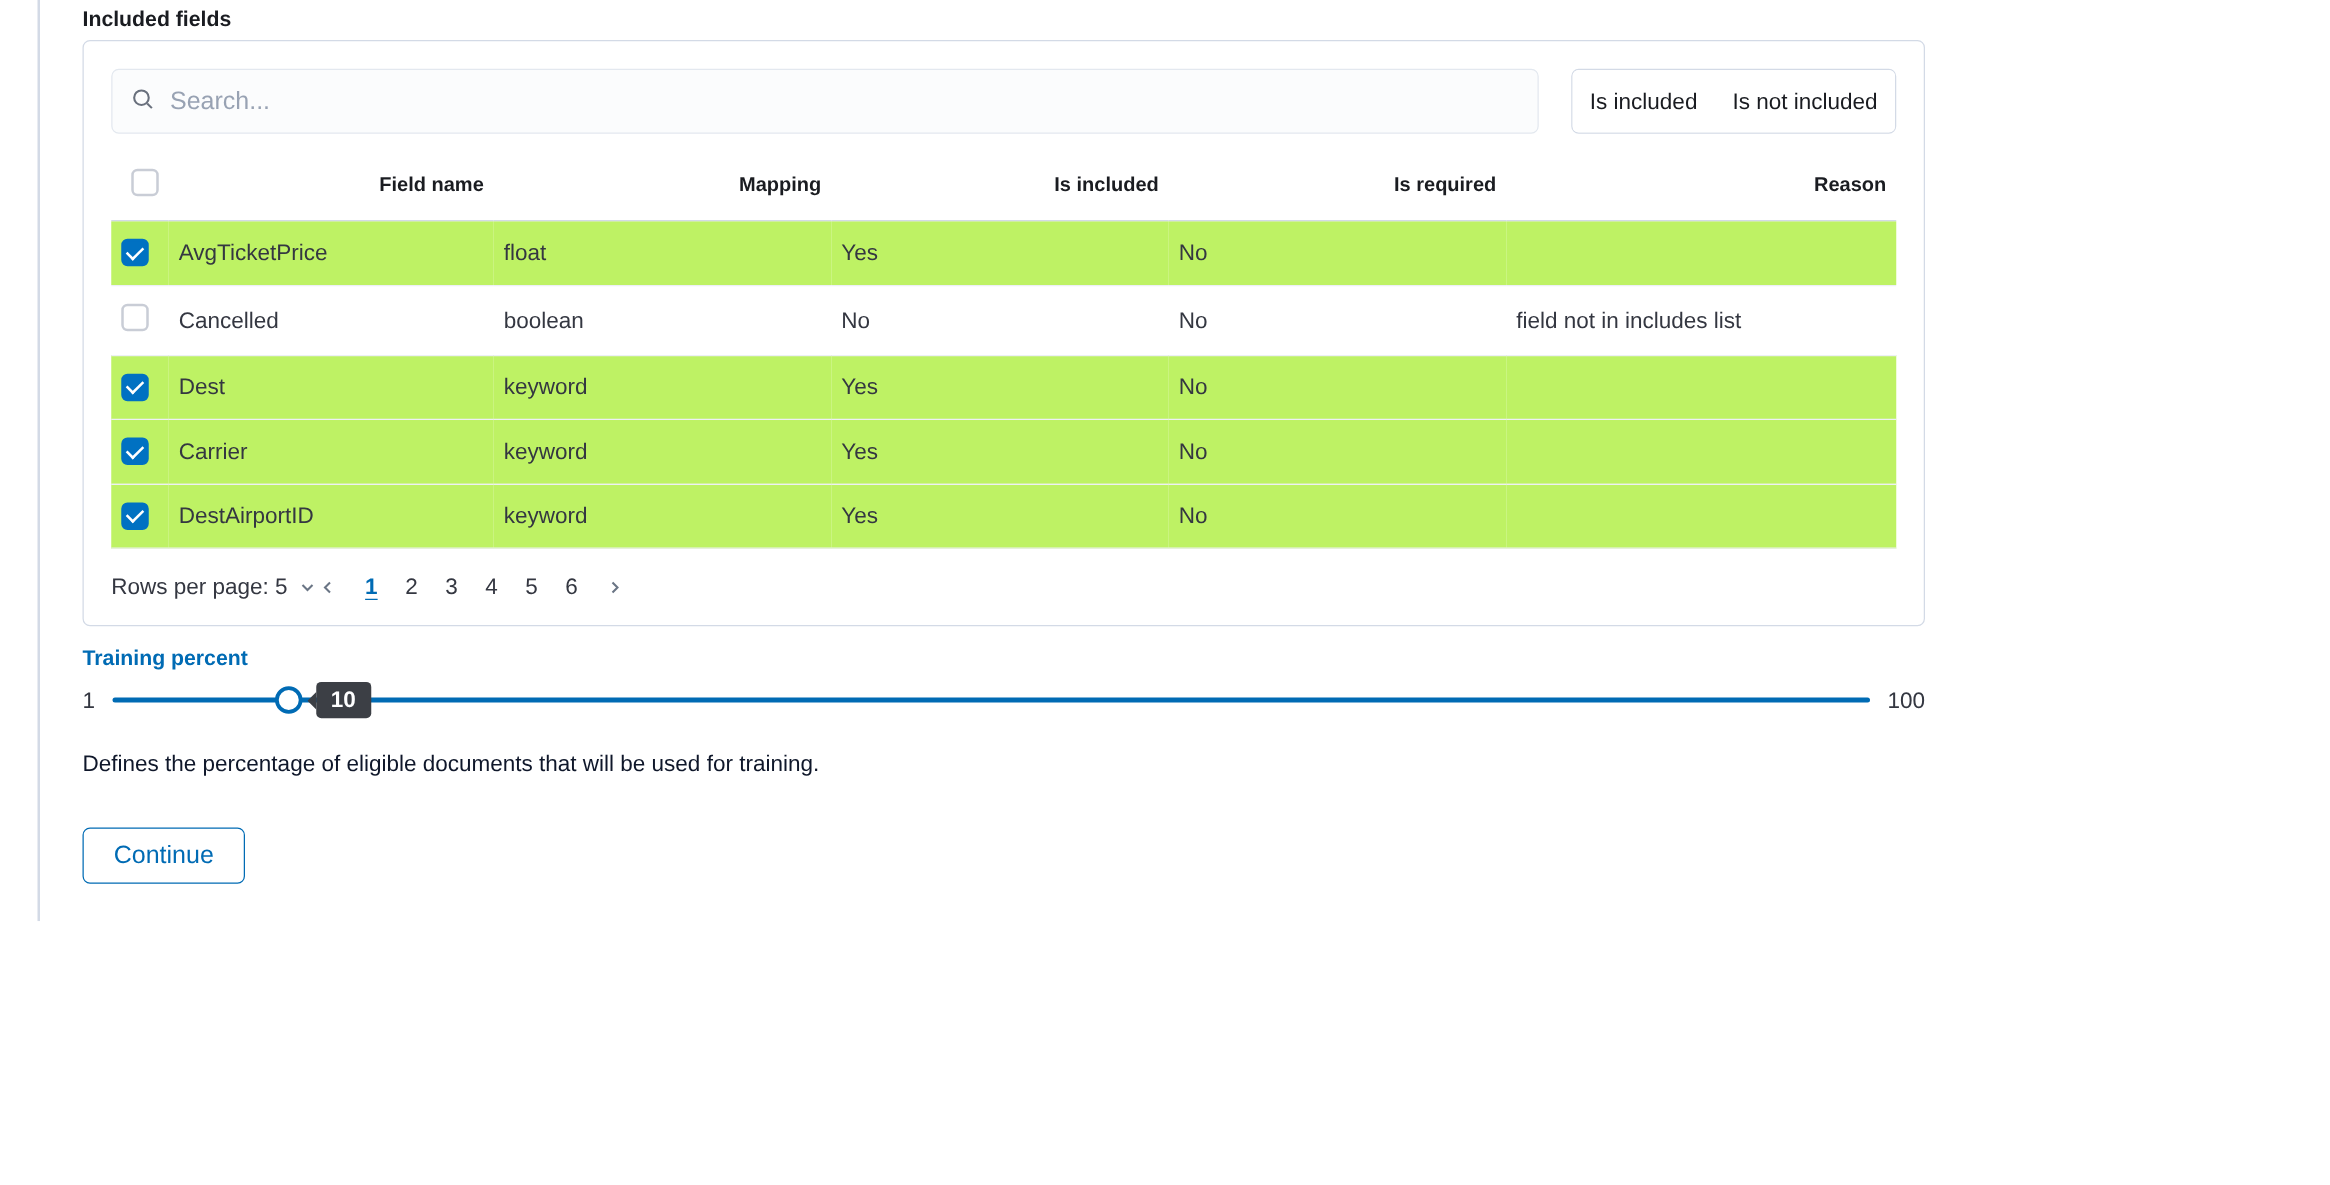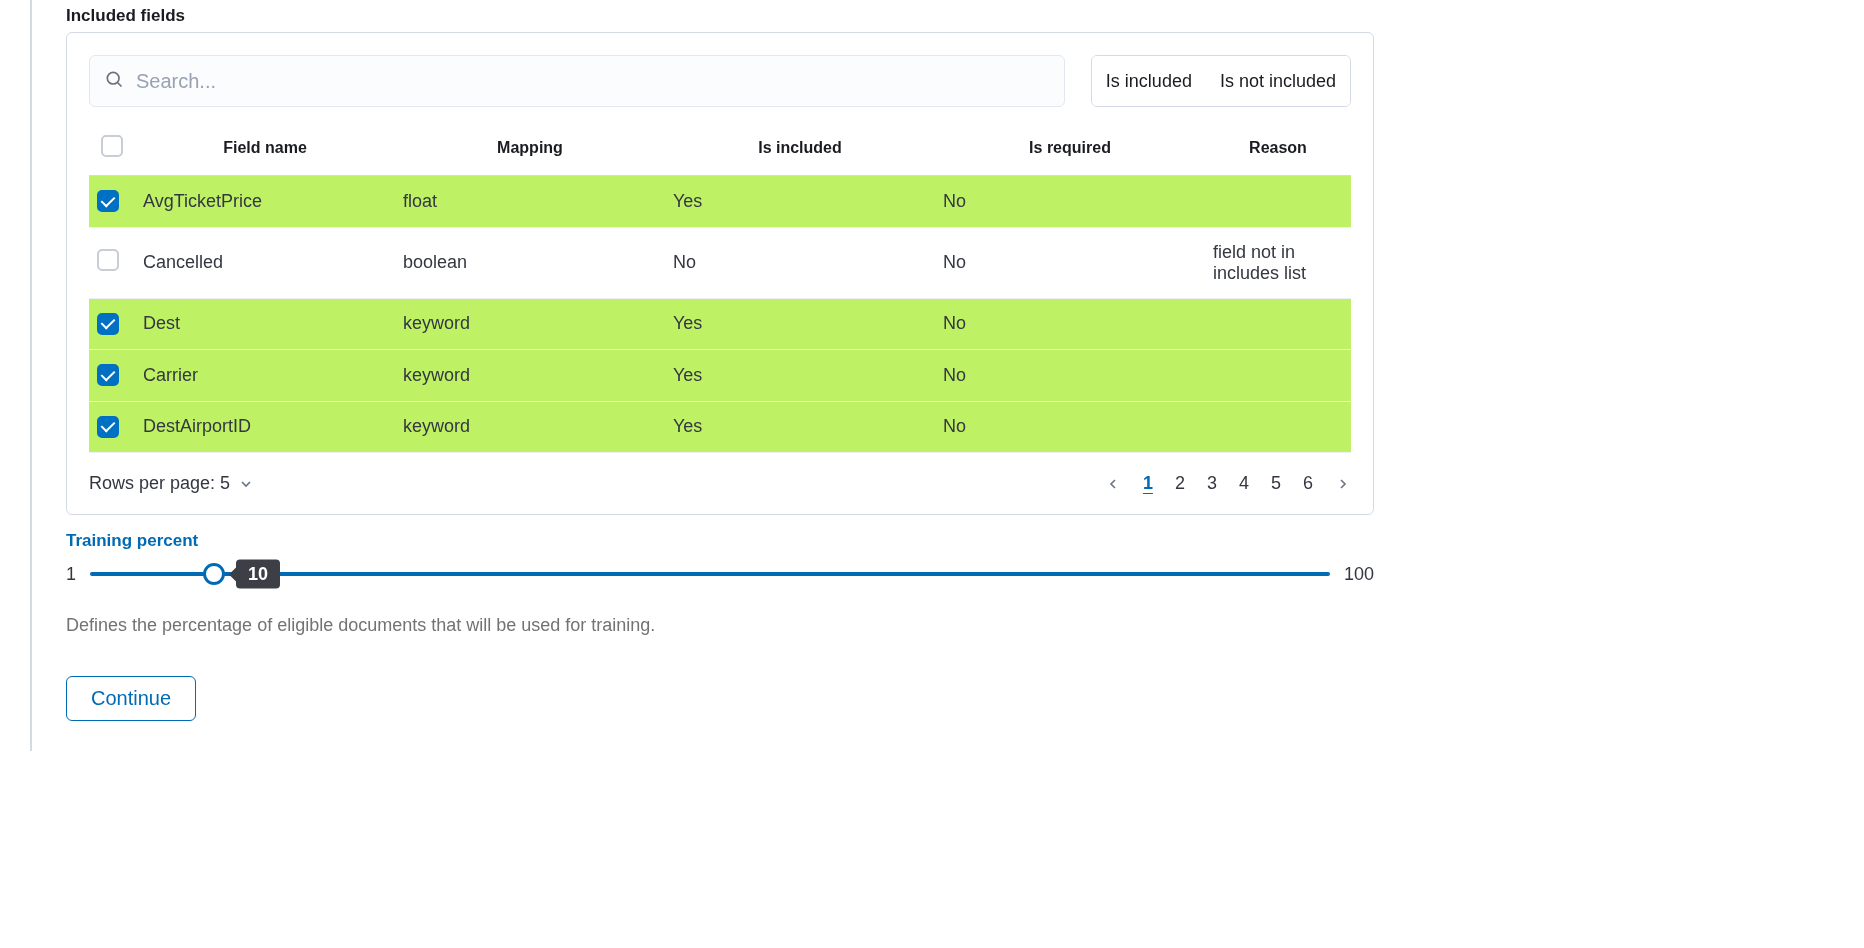--- a/index.html
+++ b/index.html
@@ -6,21 +6,21 @@
   body {
     font-family: -apple-system, BlinkMacSystemFont, "Segoe UI", Helvetica, Arial, sans-serif;
     background: #fff;
     color: #1a1c21;
     font-size: 16px;
   }
   .wrap {
     margin-left: 30px;
     border-left: 2px solid #d3dae6;
     padding: 6px 0 30px 34px;
-    width: 1344px;
+    width: 1510px;
   }
   .section-title {
     font-weight: 700;
     font-size: 17px;
     color: #1a1c21;
     margin-bottom: 6px;
   }
   .section-sub {
     font-size: 18px;
     color: #343741;
@@ -72,21 +72,21 @@
     border: none;
     padding: 0 14px;
     font-size: 18px;
     color: #1a1c21;
     cursor: pointer;
   }
   .filter-btn + .filter-btn {}
 
   table { width: 100%; border-collapse: collapse; }
   thead th {
-    text-align: center;
+    text-align: right;
     font-weight: 700;
     font-size: 16px;
     color: #1a1c21;
     padding: 10px 8px 14px 8px;
     border-bottom: 1px solid #d3dae6;
   }
   tbody td {
     font-size: 18px;
     color: #343741;
     padding: 14px 8px;
@@ -116,21 +116,20 @@
   .cb.checked::after {
     content: "";
     width: 6px; height: 11px;
     border: solid #fff;
     border-width: 0 2.5px 2.5px 0;
     transform: rotate(45deg) translate(-1px,-1px);
   }
 
   .footer {
     display: flex;
-    justify-content: space-between;
     align-items: center;
     padding: 20px 0 6px 0;
     color: #343741;
   }
   .rpp { display: flex; align-items: center; gap: 8px; font-size: 18px; cursor: pointer; }
   .chev-down {
     width: 16px; height: 16px;
     display: inline-block;
   }
   .chev-down svg, .pg-arrow svg { width: 100%; height: 100%; stroke: #6a7585; stroke-width: 2.5; fill: none; }
@@ -172,21 +171,21 @@
   .tooltip {
     position: absolute; top: 50%; transform: translate(0,-50%);
     background: #3c3f45; color: #fff;
     font-size: 18px; padding: 4px 12px; border-radius: 4px; font-weight: bold;
   }
   .tooltip::before {
     content:""; position:absolute; left:-7px; top:50%; transform:translateY(-50%);
     border: 7px solid transparent; border-right-color:#3c3f45; border-left:0;
   }
   .help {
-    color: #737373; font-size: 18px; margin-top: 28px;
+    color: #0f172a; font-size: 18px; margin-top: 28px;
   }
   .continue {
     margin-top: 40px;
     border: 1px solid #006bb4;
     color: #006bb4;
     background: #fff;
     font-size: 20px;
     padding: 10px 24px;
     border-radius: 6px;
     cursor: pointer;

